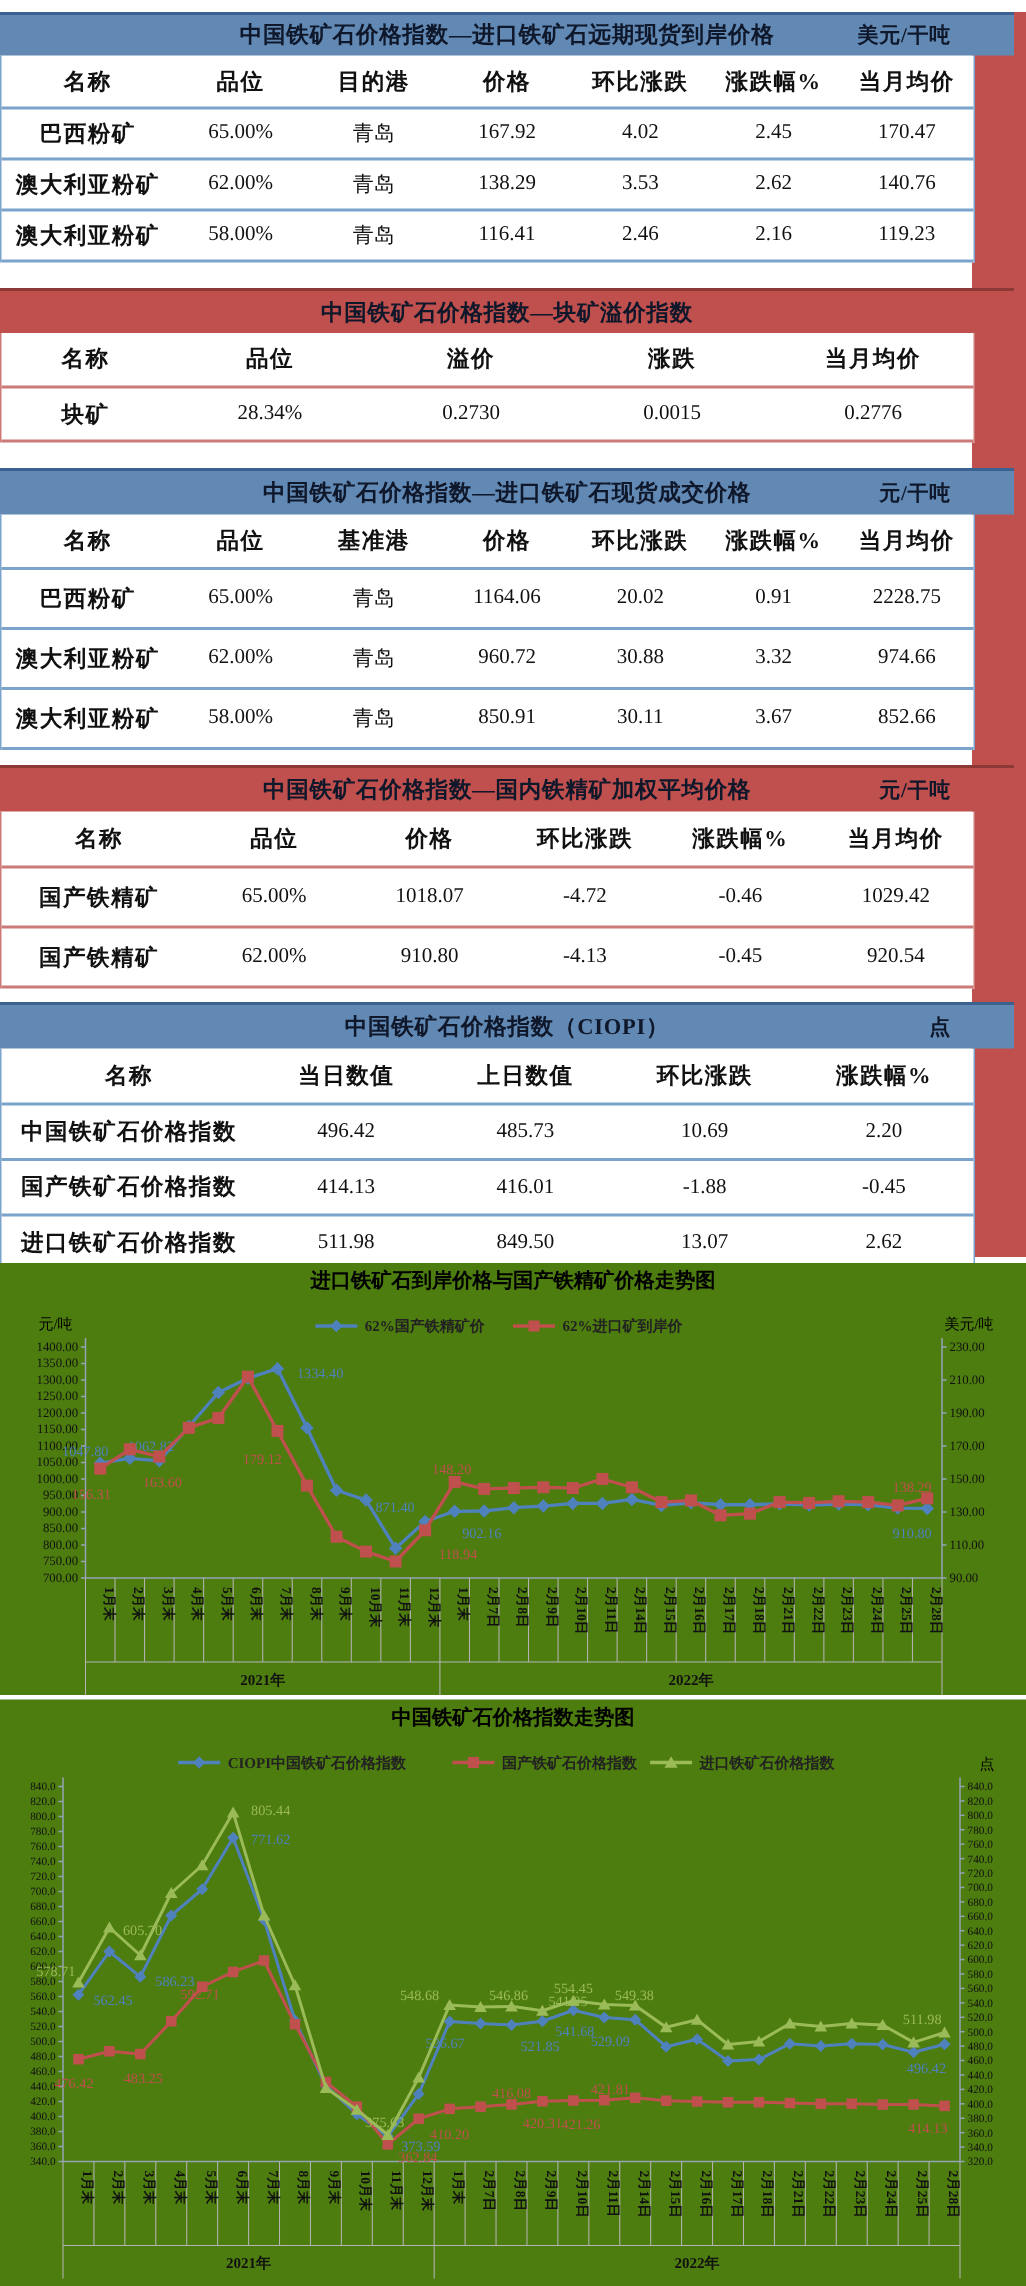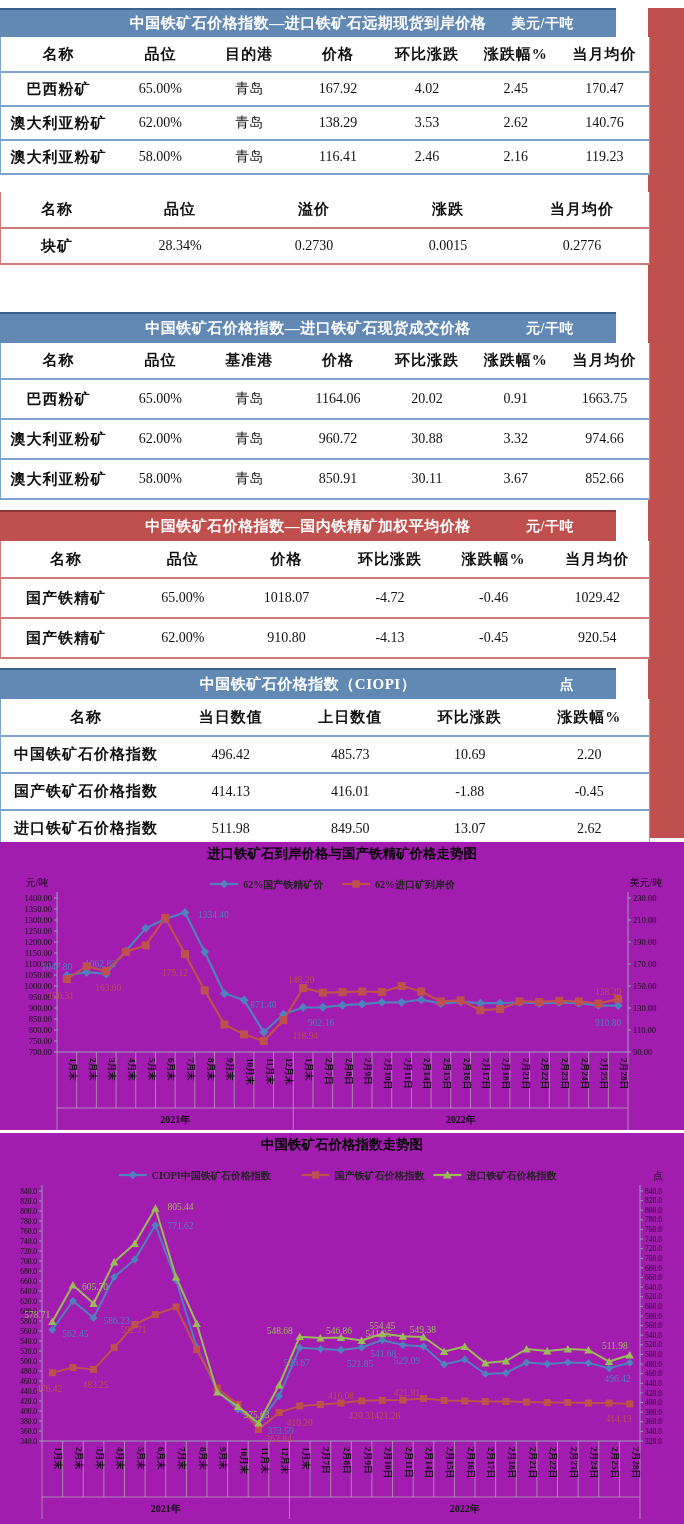--- a/index.html
+++ b/index.html
@@ -1,32 +1,32 @@
 <!DOCTYPE html>
 <html><head>
 <meta charset="utf-8">
 <style>
   html,body{margin:0;padding:0;background:#fff;}
   body{width:684px;height:1524px;position:relative;font-family:"Liberation Serif","DejaVu Serif",serif;}
   .band{position:absolute;right:0;width:36px;z-index:0;}
   .tbl{position:absolute;left:0;width:684px;z-index:1;}
-  .tbl .titlebar{width:616px;display:flex;align-items:center;justify-content:center;position:relative;color:#ffffff;font-weight:bold;font-size:15px;letter-spacing:.5px;}
+  .tbl .titlebar{width:676px;display:flex;align-items:center;justify-content:center;position:relative;color:#0f172a;font-weight:bold;font-size:15px;letter-spacing:.5px;}
   .tbl .titlebar .unit{position:absolute;right:42px;top:50%;transform:translateY(-50%);font-size:14px;}
   .tbl.blue .titlebar{background:#6189b4;border-top:2px solid #3a618f;}
   .tbl.red  .titlebar{background:#c0504d;border-top:2px solid #8c3836;}
   .tbody{width:648px;background:#fff;}
   .trow{display:flex;align-items:stretch;}
   .tbl.blue .trow{border-bottom:2px solid #7ba3cc;}
   .tbl.red  .trow{border-bottom:2px solid #cc7a78;}
   .tbl.blue .tbody{border-left:1px solid #7ba3cc;border-right:1px solid #7ba3cc;}
   .tbl.red  .tbody{border-left:1px solid #cc7a78;border-right:1px solid #cc7a78;}
   .tcell{display:flex;align-items:center;justify-content:center;font-size:14px;color:#111;text-align:center;}
   .trow.head .tcell{font-weight:bold;font-size:15px;letter-spacing:1px;}
   .tcell.namec{font-weight:bold;font-size:15px;letter-spacing:1px;}
-  .chartbox{position:absolute;left:0;width:684px;z-index:1;background:#a21caf;}
+  .chartbox{position:absolute;left:0;width:684px;z-index:1;background:#4d7c0f;}
   svg text{font-family:"Liberation Serif","DejaVu Serif",serif;}
 </style>
 </head>
 <body>
 
 <div class="band" style="top: 8px; height: 830px; background: rgb(192, 80, 77);"></div>
 
 <div class="tbl blue" style="top:8px;">
   <div class="titlebar" style="height:27px;">
     <span>中国铁矿石价格指数—进口铁矿石远期现货到岸价格</span>
@@ -66,20 +66,24 @@
         <div class="tcell" style="width: 88.8333px;">青岛</div>
         <div class="tcell" style="width: 88.8333px;">116.41</div>
         <div class="tcell" style="width: 88.8333px;">2.46</div>
         <div class="tcell" style="width: 88.8333px;">2.16</div>
         <div class="tcell" style="width: 88.8333px;">119.23</div>
       </div>
     </div>
 </div>
 
 <div class="tbl red" style="top:192px;">
+  <div class="titlebar" style="height:28px;">
+    <span>中国铁矿石价格指数—块矿溢价指数</span>
+    <span class="unit"></span>
+  </div>
   <div class="tbody">
       <div class="trow head" style="height: 35px;">
         <div class="tcell" style="width: 112px;">名称</div>
         <div class="tcell" style="width: 134px;">品位</div>
         <div class="tcell" style="width: 134px;">溢价</div>
         <div class="tcell" style="width: 134px;">涨跌</div>
         <div class="tcell" style="width: 134px;">当月均价</div>
       </div>
       <div class="trow" style="height: 34px;">
         <div class="tcell namec" style="width: 112px;">块矿</div>
@@ -106,21 +110,21 @@
         <div class="tcell" style="width: 88.8333px;">涨跌幅%</div>
         <div class="tcell" style="width: 88.8333px;">当月均价</div>
       </div>
       <div class="trow" style="height: 38px;">
         <div class="tcell namec" style="width: 115px;">巴西粉矿</div>
         <div class="tcell" style="width: 88.8333px;">65.00%</div>
         <div class="tcell" style="width: 88.8333px;">青岛</div>
         <div class="tcell" style="width: 88.8333px;">1164.06</div>
         <div class="tcell" style="width: 88.8333px;">20.02</div>
         <div class="tcell" style="width: 88.8333px;">0.91</div>
-        <div class="tcell" style="width: 88.8333px;">1663.75</div>
+        <div class="tcell" style="width: 88.8333px;">2228.75</div>
       </div>
       <div class="trow" style="height: 38px;">
         <div class="tcell namec" style="width: 115px;">澳大利亚粉矿</div>
         <div class="tcell" style="width: 88.8333px;">62.00%</div>
         <div class="tcell" style="width: 88.8333px;">青岛</div>
         <div class="tcell" style="width: 88.8333px;">960.72</div>
         <div class="tcell" style="width: 88.8333px;">30.88</div>
         <div class="tcell" style="width: 88.8333px;">3.32</div>
         <div class="tcell" style="width: 88.8333px;">974.66</div>
       </div>

